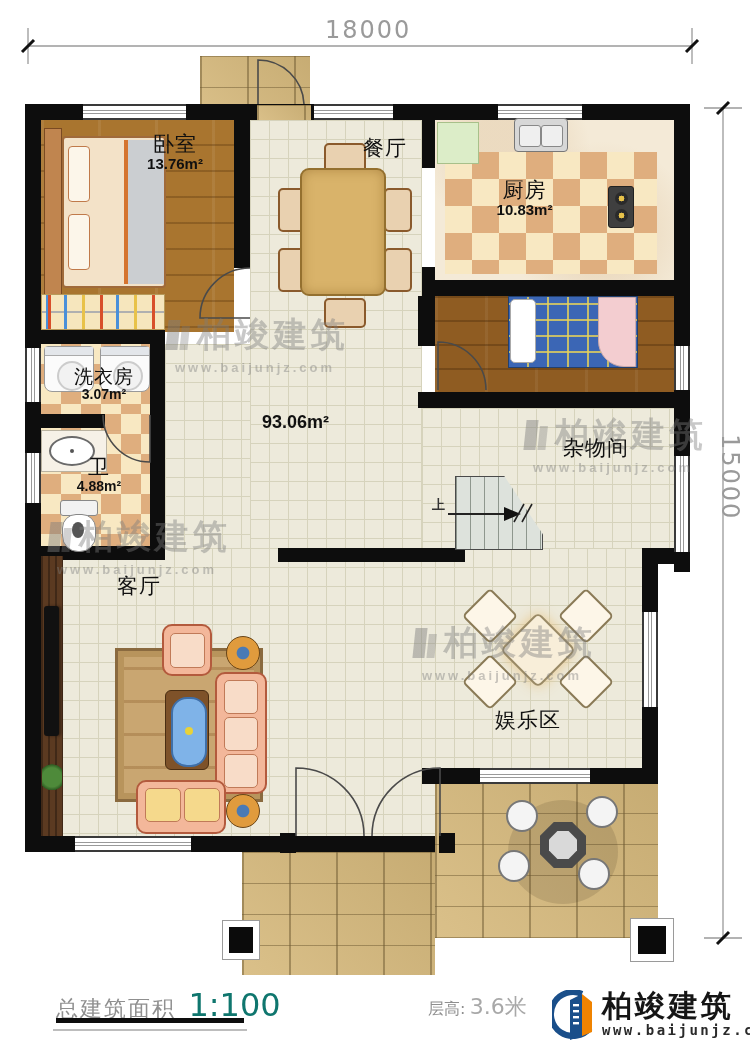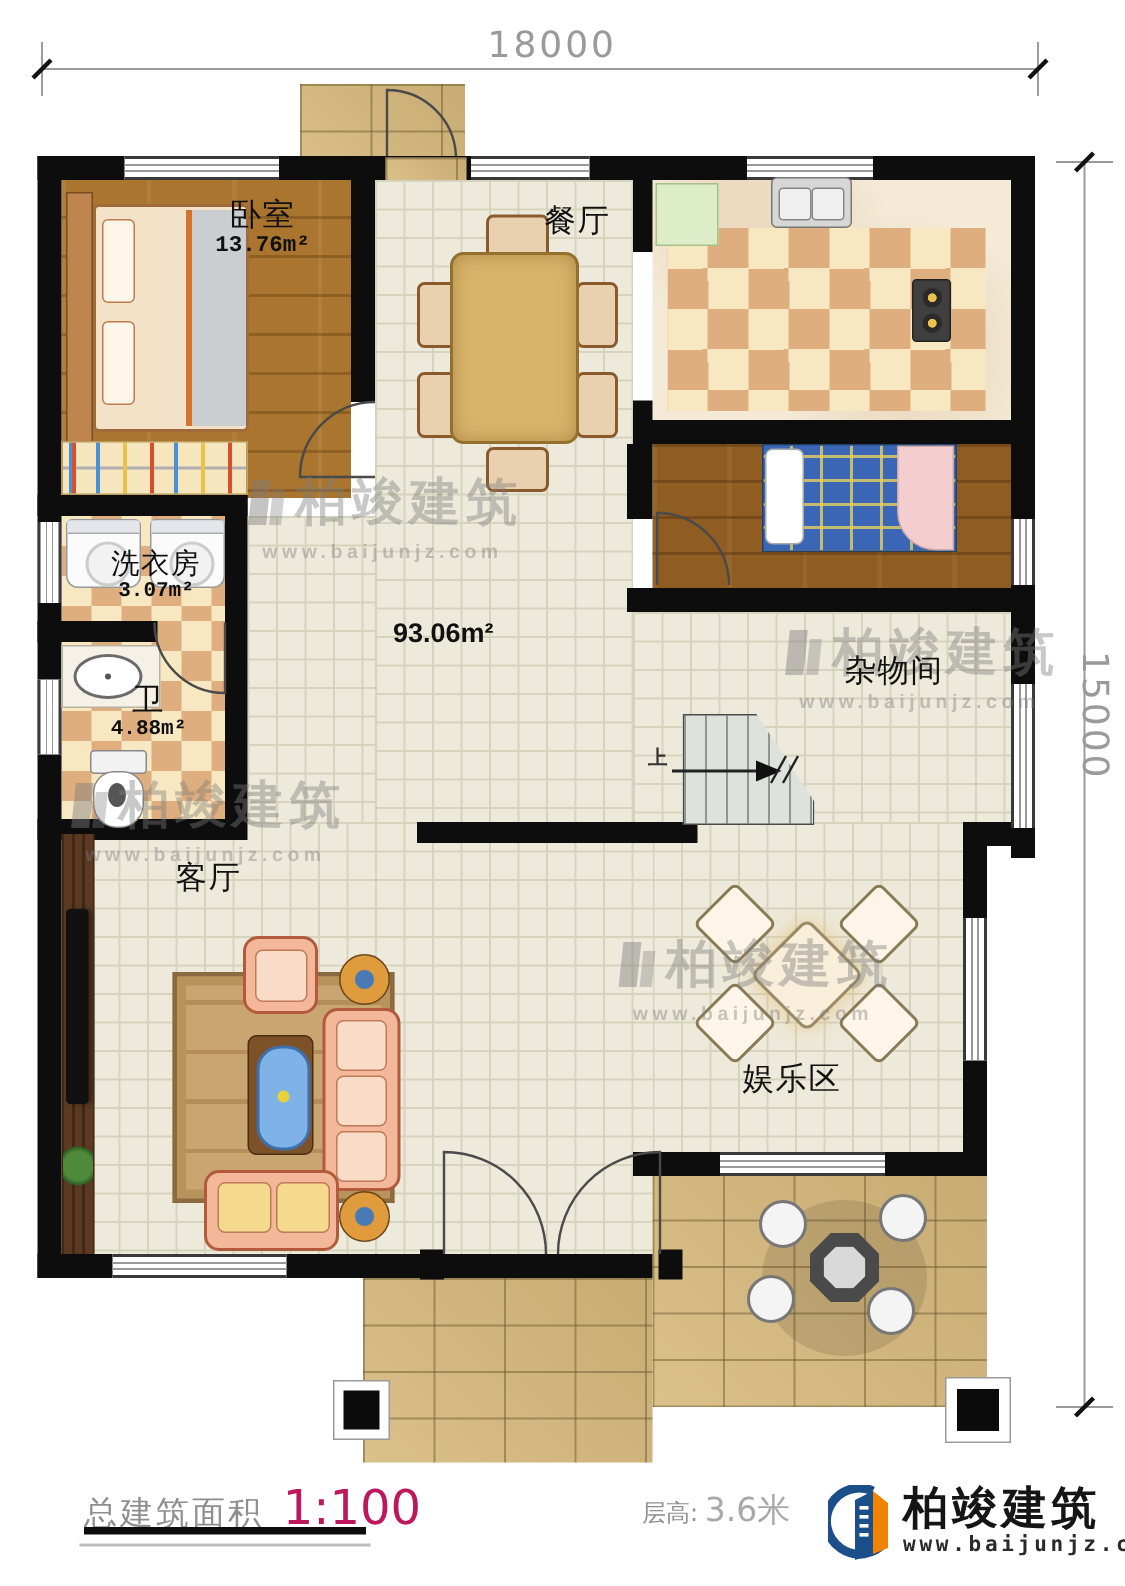--- a/index.html
+++ b/index.html
@@ -30,21 +30,21 @@
                          radial-gradient(circle at 70% 70%,rgba(220,190,150,.3) 0 22%,transparent 45%);}
   
   .win{position:absolute;background:#fff;box-sizing:border-box;}
   .win-h{border-top:2px solid #3a3a3a;border-bottom:2px solid #3a3a3a;
         background-image:linear-gradient(to bottom,transparent 30%,#999 30%,#999 38%,transparent 38%,transparent 62%,#999 62%,#999 70%,transparent 70%);}
   .win-v{border-left:2px solid #3a3a3a;border-right:2px solid #3a3a3a;
         background-image:linear-gradient(to right,transparent 30%,#999 30%,#999 38%,transparent 38%,transparent 62%,#999 62%,#999 70%,transparent 70%);}
   
   .room-label{position:absolute;text-align:center;color:#101010;line-height:1.12;}
   .room-label .nm{font-weight:normal;font-size:21px;letter-spacing:1px;}
-  .room-label .ar{font-weight:bold;font-size:15px;font-family:Liberation Mono, monospace;}
+  .room-label .ar{font-weight:bold;font-size:15px;}
   .hall-area{position:absolute;font-weight:bold;font-size:18px;color:#101010;}
   
   .wm{position:absolute;color:rgba(125,125,125,.42);text-align:center;pointer-events:none;}
   .wm .row{display:flex;align-items:center;gap:6px;justify-content:center;}
   .wm .big{font-size:34px;font-weight:bold;letter-spacing:4px;white-space:nowrap;}
   .wm .url{font-size:13px;font-weight:bold;letter-spacing:3px;margin-top:2px;}
   .wm .glyph{width:30px;height:38px;background:
       linear-gradient(rgba(125,125,125,.45),rgba(125,125,125,.45)) 6px 4px/12px 30px no-repeat,
       linear-gradient(rgba(125,125,125,.35),rgba(125,125,125,.35)) 20px 10px/8px 24px no-repeat;
       border-radius:4px;transform:skewX(-6deg);}
@@ -279,20 +279,24 @@
     <div class="url">www.baijunjz.com</div>
   </div>
 
   <div class="room-label" style="left:115px;top:132px;width:120px;">
     <div class="nm">卧室</div>
       <div class="ar">13.76m²</div>
   </div>
   <div class="room-label" style="left:343px;top:136px;width:84px;">
     <div class="nm">餐厅</div>
   </div>
+  <div class="room-label" style="left:462px;top:178px;width:125px;">
+    <div class="nm">厨房</div>
+      <div class="ar">10.83m²</div>
+  </div>
   <div class="room-label" style="left:48px;top:366px;width:112px;">
     <div class="nm" style="font-size:19px">洗衣房</div>
       <div class="ar" style="font-size:14px">3.07m²</div>
   </div>
   <div class="room-label" style="left:60px;top:455px;width:78px;">
     <div class="nm">卫</div>
       <div class="ar" style="font-size:14px">4.88m²</div>
   </div>
   <div class="hall-area" style="left:262px;top:412px;">93.06m²</div>
   <div class="room-label" style="left:548px;top:436px;width:96px;">
@@ -303,21 +307,21 @@
   </div>
   <div class="room-label" style="left:478px;top:708px;width:100px;">
     <div class="nm">娱乐区</div>
   </div>
 
   <div class="dim" style="left:325px;top:16px;">18000</div>
   <div class="dim" style="left:690px;top:460px;transform:rotate(90deg);transform-origin:center;width:80px;text-align:center;">15000</div>
 
   <div class="footer-row" style="left:56px;top:986px;">
     <span class="cad" style="font-size:22px;letter-spacing:2px;">总建筑面积</span>
-    <span class="cad" style="font-size:32px;color:#be185d;margin-left:8px;">1:100</span>
+    <span class="cad" style="font-size:32px;color:#0f766e;margin-left:8px;">1:100</span>
   </div>
   <div class="abs" style="left:56px;top:1018px;width:188px;height:5px;background:#0d0d0d;"></div>
   <div class="abs" style="left:53px;top:1029px;width:194px;height:2px;background:#bdbdbd;"></div>
 
   <div class="footer-row" style="left:428px;top:992px;">
     <span class="cad" style="font-size:16px;">层高:</span>
     <span class="cad" style="font-size:22px;color:#a8a8a8;">3.6米</span>
   </div>
 
   <div class="abs" style="left:552px;top:990px;display:flex;align-items:flex-start;gap:6px;">

